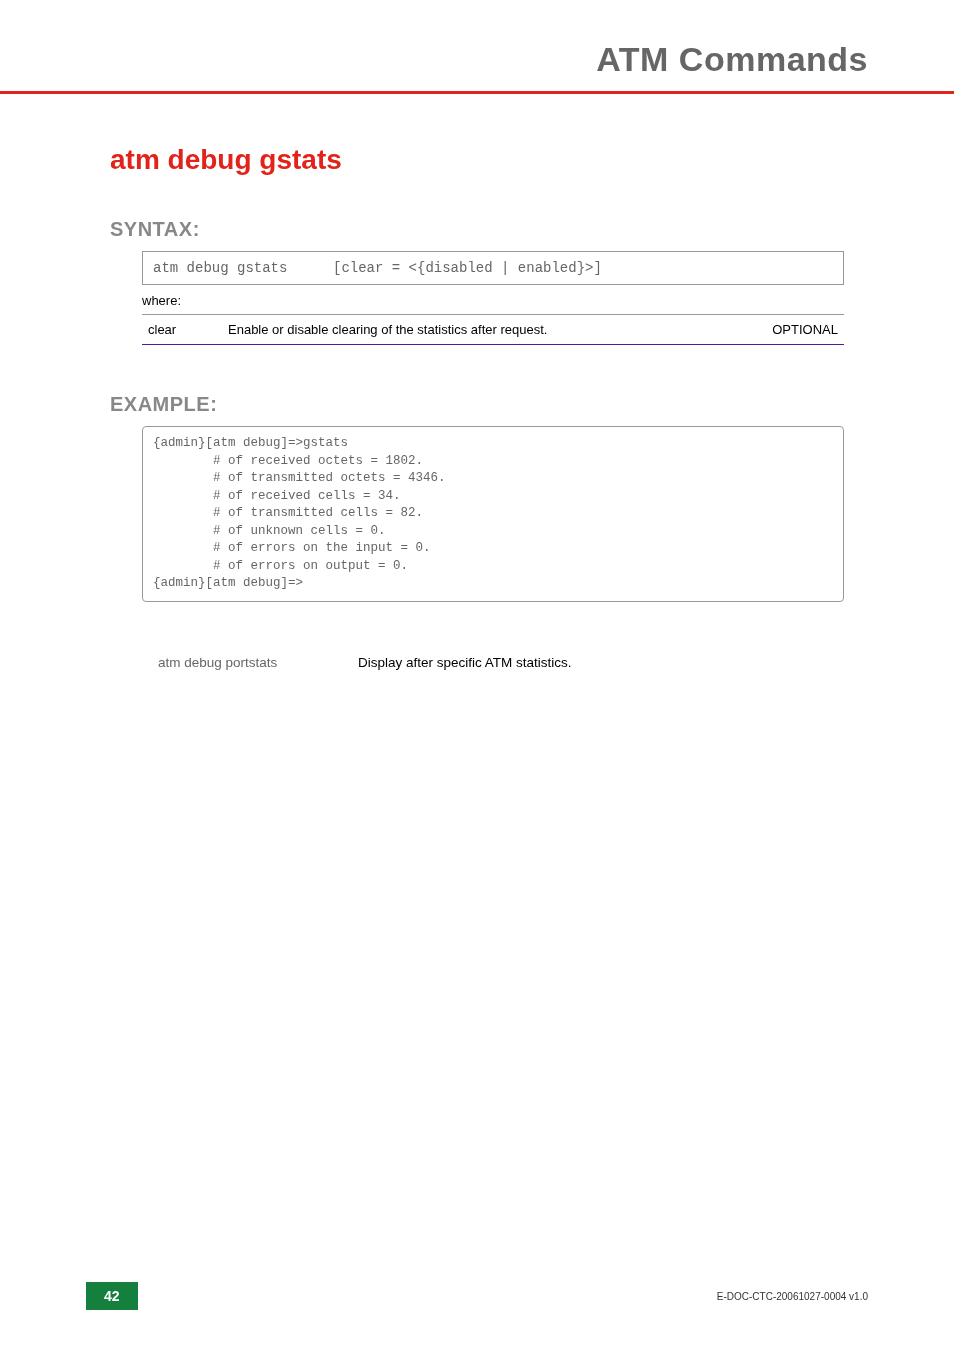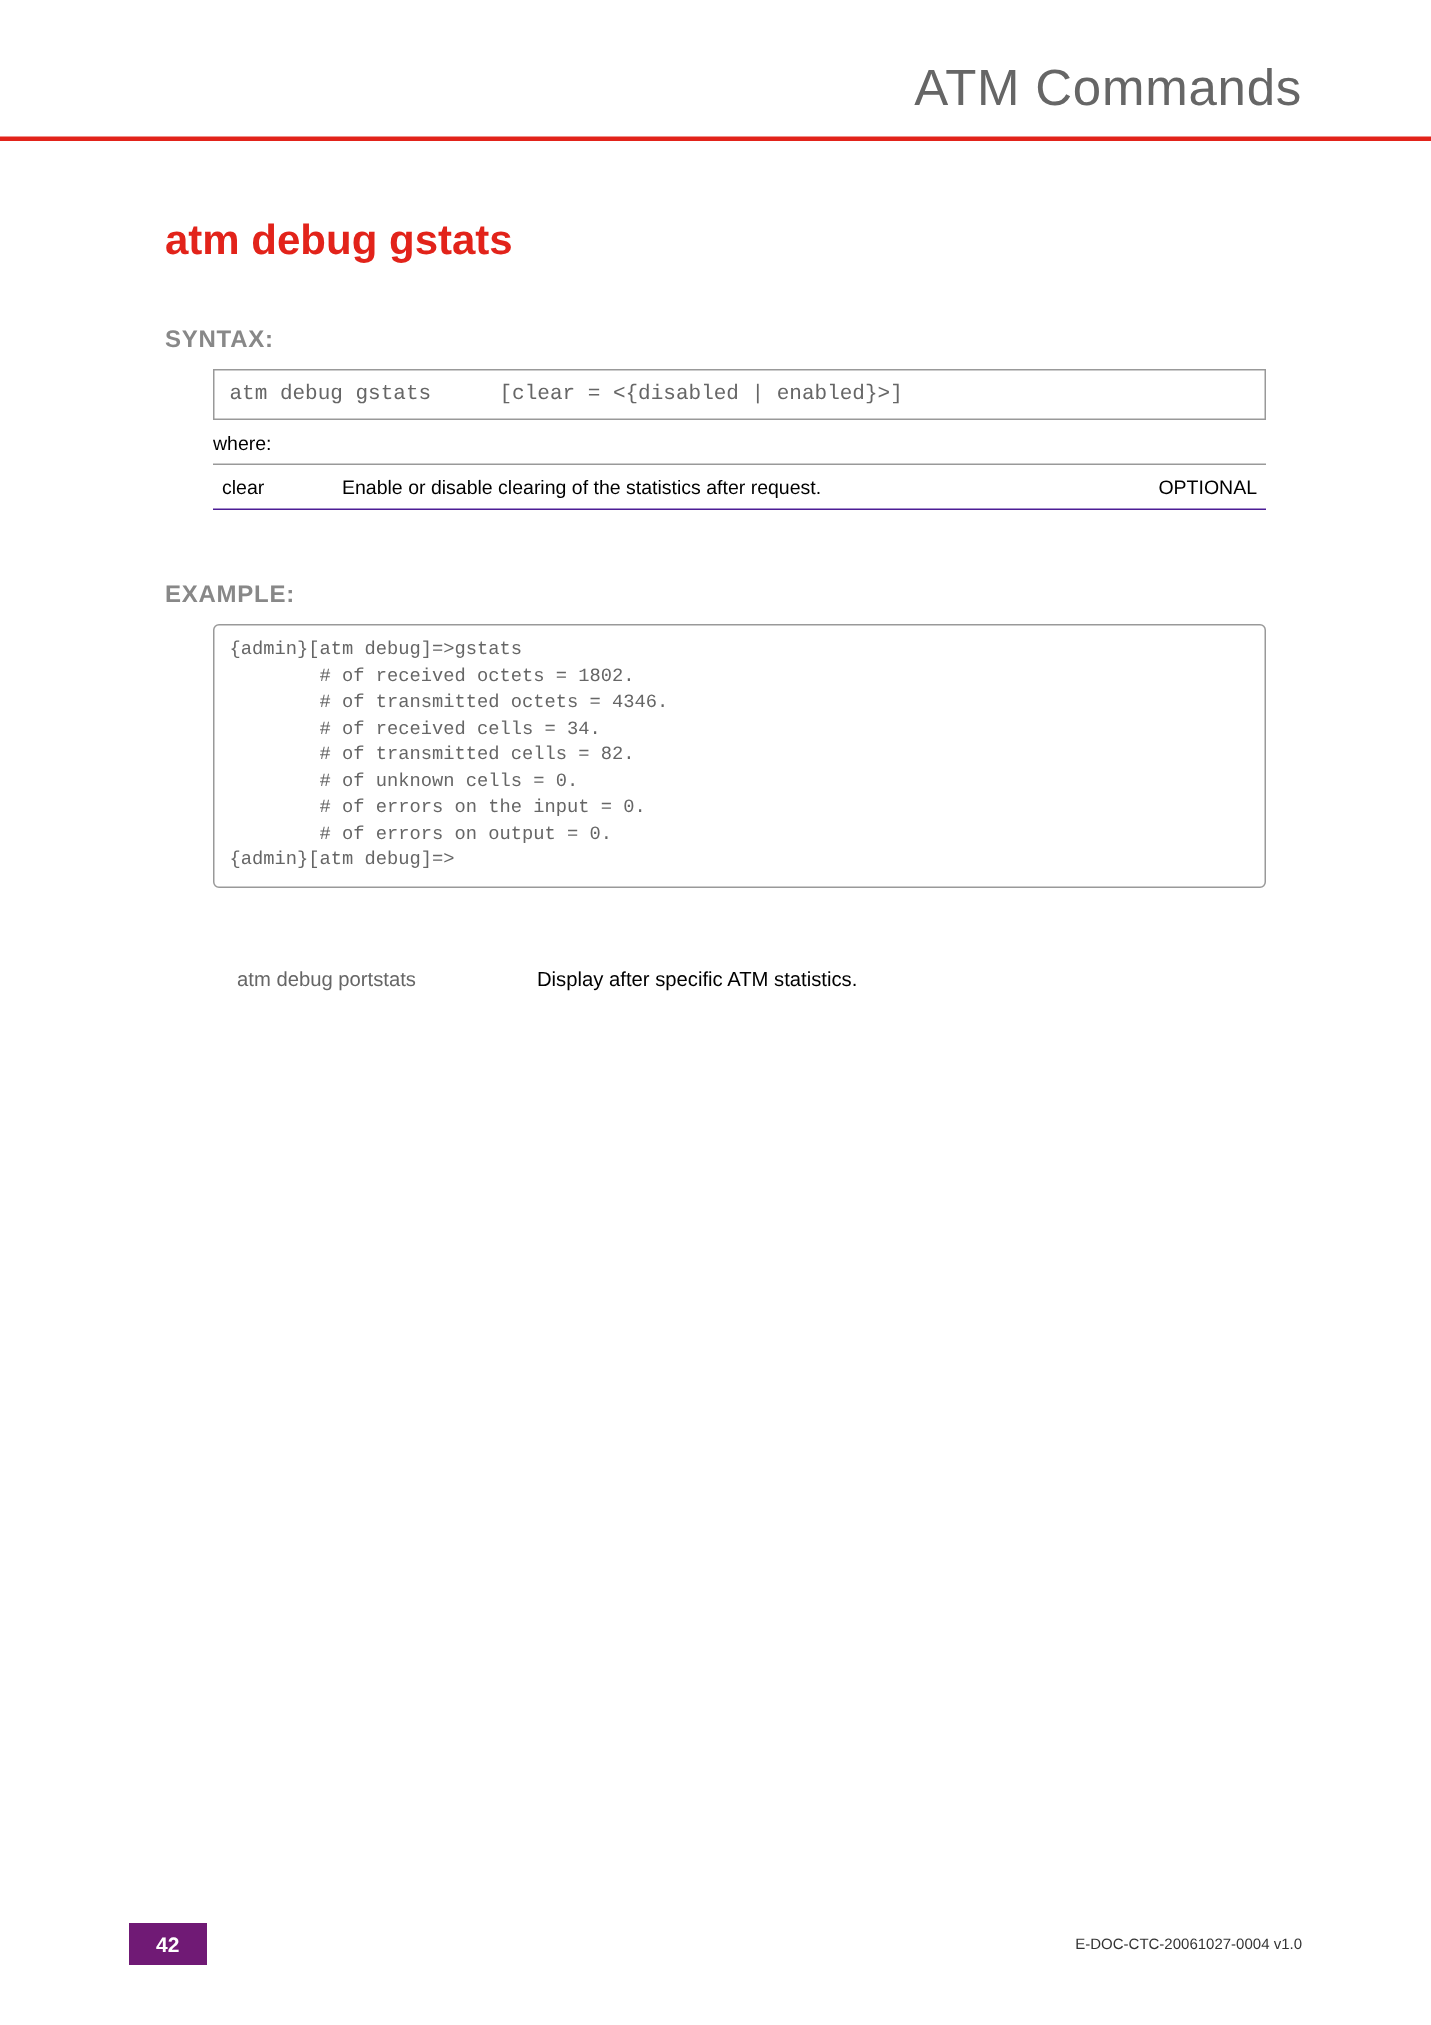--- a/index.html
+++ b/index.html
@@ -11,21 +11,21 @@
       position: relative;
     }
     .page-header {
       text-align: right;
       padding: 40px 86px 12px 86px;
       border-bottom: 3px solid #e2231a;
       margin-bottom: 50px;
     }
     .page-header-title {
       font-size: 34px;
-      font-weight: 400;
+      font-weight: 700;
       color: #666;
       letter-spacing: 0.5px;
     }
     .content {
       padding: 0 110px;
     }
     .cmd-title {
       font-size: 28px;
       font-weight: bold;
       color: #e2231a;
@@ -33,21 +33,21 @@
       font-family: Arial, sans-serif;
       font-stretch: condensed;
     }
     .description {
       font-size: 14px;
       color: #000;
       margin-left: 32px;
       margin-bottom: 48px;
     }
     .section-heading {
-      font-size: 16px;
+      font-size: 20px;
       font-weight: bold;
       color: #888;
       letter-spacing: 0.5px;
       margin-bottom: 10px;
       font-stretch: condensed;
     }
     .syntax-box {
       border: 1px solid #999;
       padding: 8px 10px;
       margin-left: 32px;
@@ -103,21 +103,21 @@
       position: absolute;
       bottom: 40px;
       left: 0;
       right: 0;
       display: flex;
       align-items: center;
       justify-content: space-between;
       padding: 0 86px;
     }
     .page-num-box {
-      background: #701a75;
+      background: #15803d;
       color: #fff;
       font-weight: bold;
       font-size: 14px;
       padding: 6px 18px;
     }
     .doc-id {
       font-size: 10px;
       color: #333;
     }
   </style>

